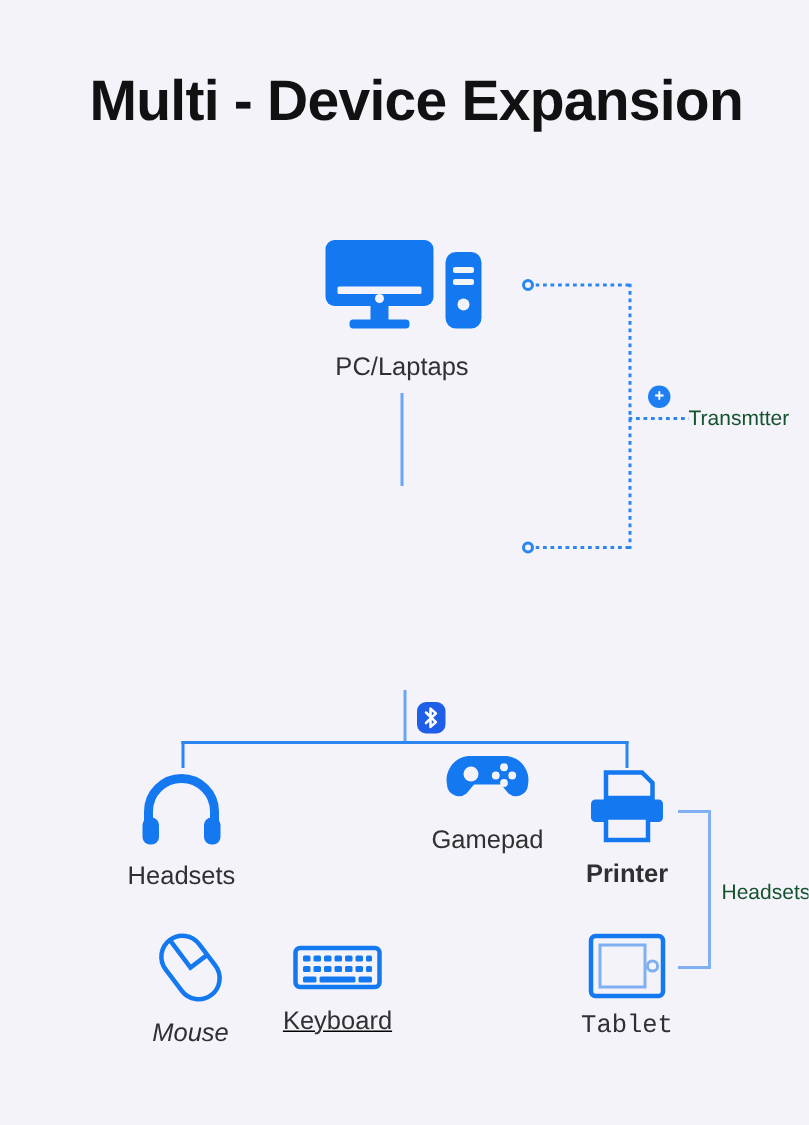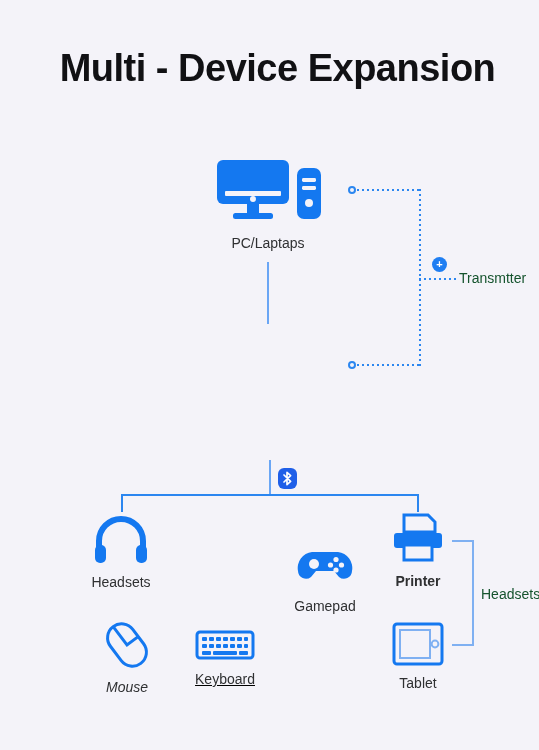--- a/index.html
+++ b/index.html
@@ -18,21 +18,21 @@
     font-size:38px;
     font-weight:700;
     letter-spacing:-0.5px;
     color:#111114;
     font-family:"Liberation Sans","DejaVu Sans",sans-serif;
   }
 
   
   .node{position:absolute;display:flex;flex-direction:column;align-items:center;}
   .node .caption{
-    font-size:14px;color:#2f3032;white-space:nowrap;margin-top:9px;
+    font-size:17px;color:#2f3032;white-space:nowrap;margin-top:9px;
   }
   .icon-wrap{display:flex;align-items:flex-end;justify-content:center;}
 
   
   .vline{position:absolute;background:#6aa6f5;width:2px;}
   .hline{position:absolute;background:#2b86f0;height:2px;}
   .vline-strong{position:absolute;background:#2b86f0;width:2px;}
   .vline-soft{position:absolute;background:#7fb0f2;width:2px;}
   .hline-soft{position:absolute;background:#7fb0f2;height:2px;}
 
@@ -125,21 +125,21 @@
       <svg width="56" height="50" viewBox="0 0 56 50">
         <path d="M6 36 V26 A22 22 0 0 1 50 26 V36" fill="none" stroke="#1478f0" stroke-width="6" stroke-linecap="round"></path>
         <rect x="2" y="30" width="11" height="18" rx="5" fill="#1478f0"></rect>
         <rect x="43" y="30" width="11" height="18" rx="5" fill="#1478f0"></rect>
       </svg>
     </div>
     <div class="caption">Headsets</div>
   </div>
 
 
-  <div class="node" style="left:282px;top:543px;width:86px;">
+  <div class="node" style="left:282px;top:495px;width:86px;">
     <div class="icon-wrap">
       <svg width="58" height="46" viewBox="0 0 58 46">
         <path d="M16 9 H42 A16 16 0 0 1 56 28 A8 8 0 0 1 43 34 L38 28 H20 L15 34
                  A8 8 0 0 1 2 28 A16 16 0 0 1 16 9 Z" fill="#1478f0"></path>
         <circle cx="18" cy="21" r="5" fill="#f4f3f9"></circle>
         <circle cx="40" cy="16.5" r="2.6" fill="#f4f3f9"></circle>
         <circle cx="45.5" cy="22" r="2.6" fill="#f4f3f9"></circle>
         <circle cx="40" cy="27" r="2.6" fill="#f4f3f9"></circle>
         <circle cx="34.5" cy="22" r="2.6" fill="#f4f3f9"></circle>
       </svg>
@@ -192,21 +192,21 @@
           <rect x="7" y="23" width="9" height="4" rx="1"></rect>
           <rect x="18" y="23" width="24" height="4" rx="1"></rect>
           <rect x="44" y="23" width="9" height="4" rx="1"></rect>
         </g>
       </svg>
     </div>
     <div class="caption">Keyboard</div>
   </div>
 
 
-  <div class="node" style="left:382px;top:622px;width:72px;">
+  <div class="node" style="left:382px;top:622px;width:72px;font-family:Liberation Mono, monospace;">
     <div class="icon-wrap">
       <svg width="52" height="44" viewBox="0 0 52 44">
         <rect x="2" y="2" width="48" height="40" rx="3" fill="none" stroke="#1478f0" stroke-width="3"></rect>
         <rect x="8" y="8" width="30" height="28" fill="none" stroke="#7fb0f2" stroke-width="2"></rect>
         <circle cx="43" cy="22" r="3.4" fill="none" stroke="#7fb0f2" stroke-width="2"></circle>
       </svg>
     </div>
     <div class="caption">Tablet</div>
   </div>
 

